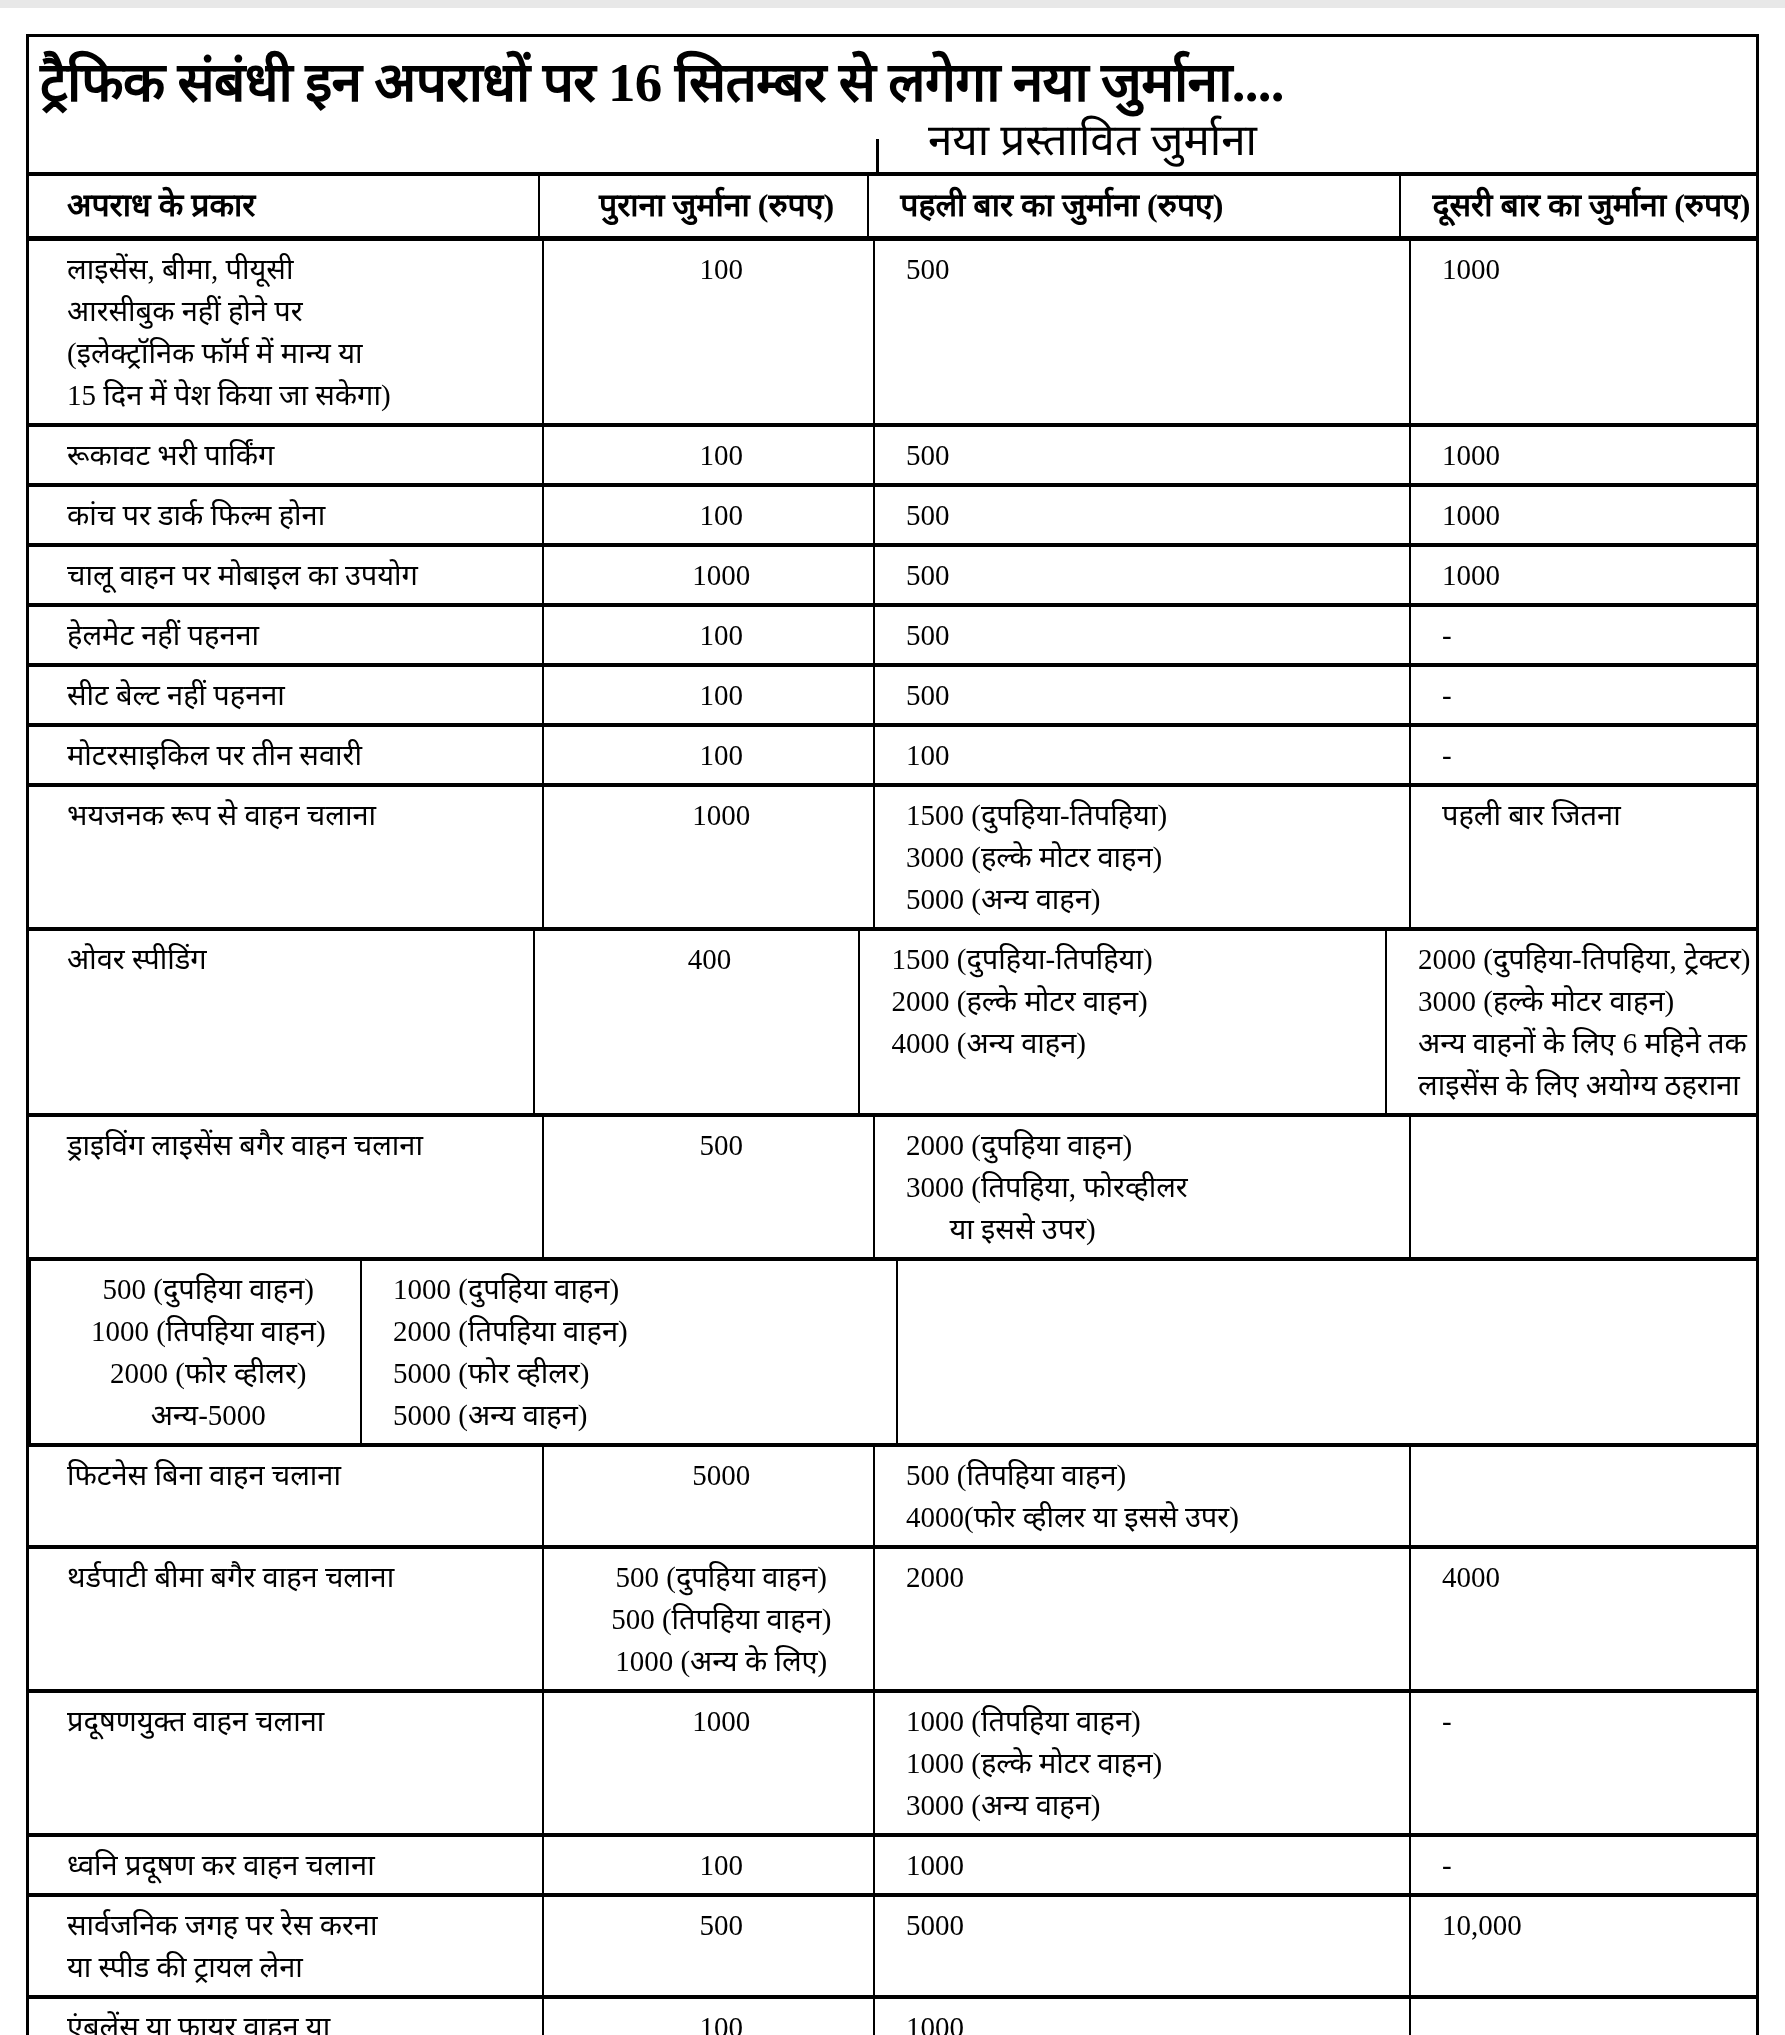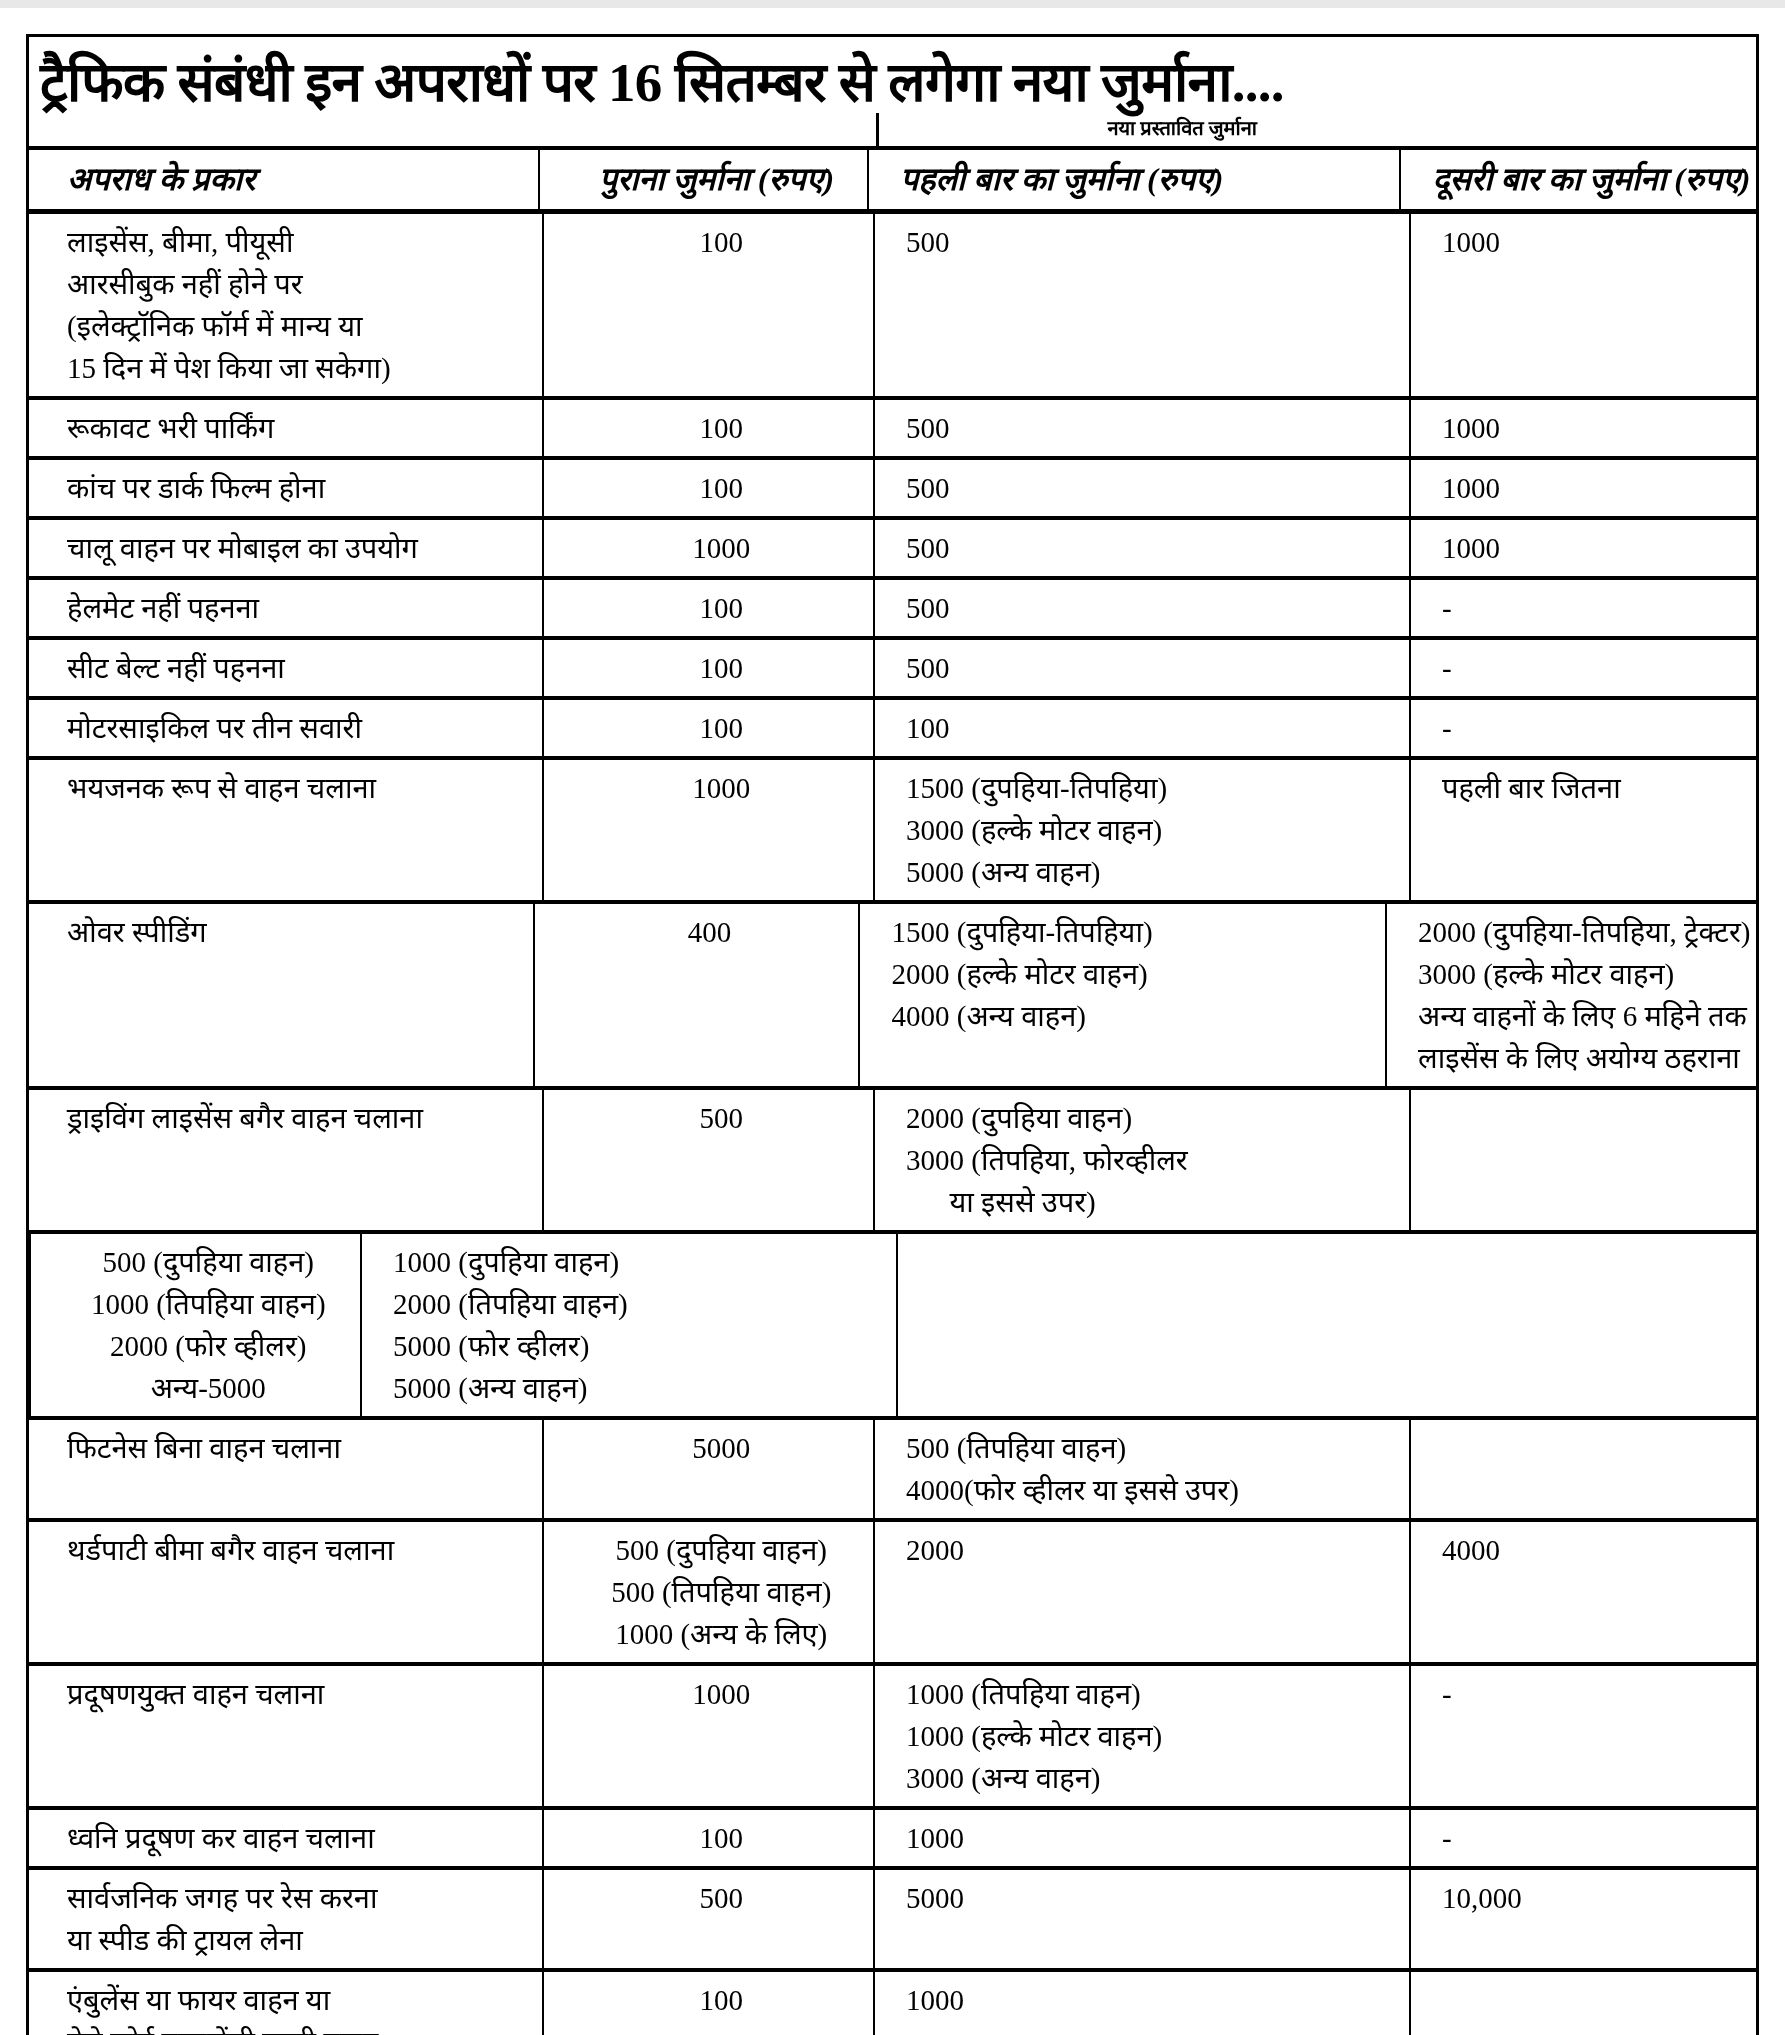--- a/index.html
+++ b/index.html
@@ -19,21 +19,21 @@
     background:#fff;
   }
   .title{
     font-size:55px;font-weight:bold;
     padding:15.3px 4.2px 0 11px;
     line-height:1.12;
     white-space:nowrap;
     letter-spacing:-0.7px;
   }
   .subtitle{
-    font-size:20px;font-weight:bold;
+    font-size:44px;font-weight:normal;
     text-align:right;
     padding:2.8px 499px 7px 0;
     line-height:1.1;
   }
   .grid-wrap{position:relative;}
   .grid{border-top:4.9px solid #000;}
   .row{display:flex;border-bottom:4.9px solid #000;}
   .row:last-child{border-bottom:none;}
   .cell{
     box-sizing:border-box;
@@ -42,21 +42,21 @@
   .c1{width:513px;padding-left:38px;}
   .c2{width:331px;border-left:2.8px solid #000;text-align:center;}
   .c3{width:536px;border-left:2.8px solid #000;}
   .c4{flex:1;border-left:2.8px solid #000;}
   .line{
     font-size:29px;
     line-height:42px;
     white-space:nowrap;
   }
   .header-row{border-bottom:5.5px solid #000;}
-  .header-row .cell{font-weight:bold;font-size:32px;padding-top:8.3px;padding-bottom:8.3px;font-style:italic;}
+  .header-row .cell{font-weight:bold;font-size:32px;padding-top:8.3px;padding-bottom:8.3px;}
   .header-row .hline{font-size:32px;line-height:43px;white-space:nowrap;}
   .stub-top{
     position:absolute;left:847px;top:-33px;
     width:2.8px;height:33px;background:#000;
   }
 </style>
 </head>
 <body>
 
 <div class="page">

